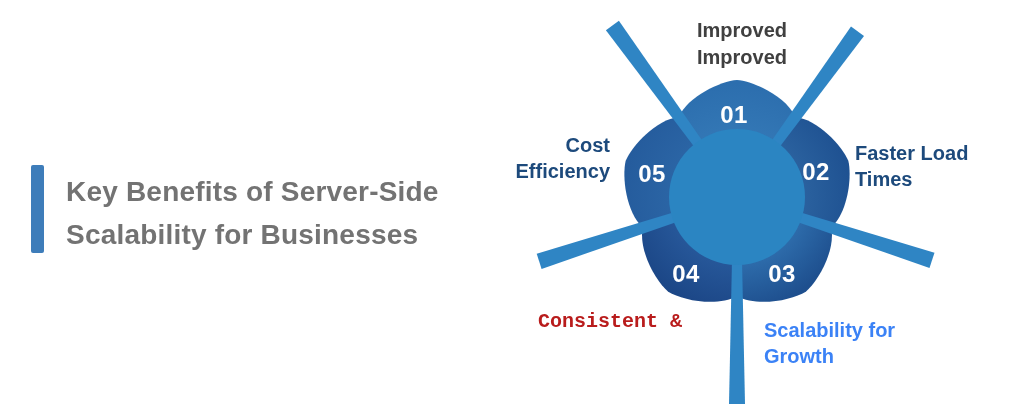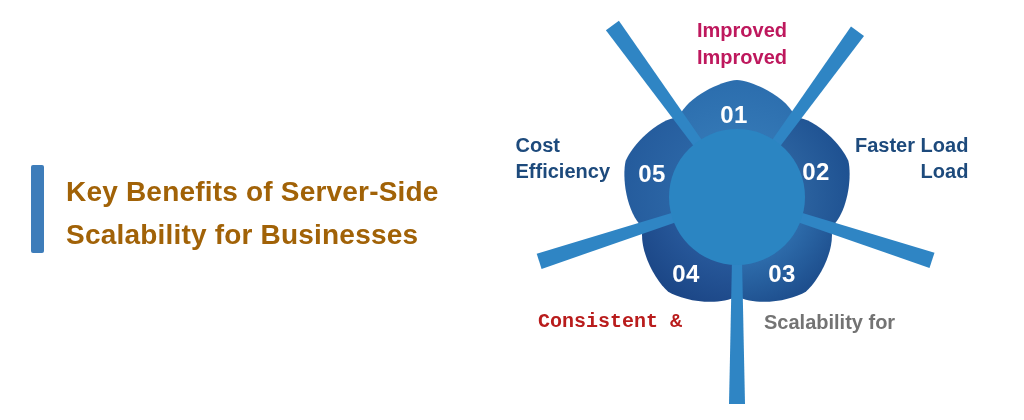--- a/index.html
+++ b/index.html
@@ -50,41 +50,41 @@
   .benefit-label {
     position: absolute;
     font-size: 20px;
     line-height: 26px;
     font-weight: 700;
     color: #1D4A7C;
     white-space: nowrap;
   }
   .benefit-label span { display: block; }
   .lbl-center { text-align: center; }
-  .lbl-left   { text-align: right; }
-  .lbl-right  { text-align: left; margin-left: 24px; }
+  .lbl-left   { text-align: left; margin-top: 8px; }
+  .lbl-right  { text-align: right; margin-left: 24px; }
   #label-improved    { left: 642px; top: 17px;  width: 200px; line-height: 27px; }
   #label-faster      { left: 855px; top: 132px; }
   #label-cost        { right: 414px; top: 132px; }
   #label-consistent  { right: 342px; top: 309px; }
   #label-scalability { left: 764px; top: 309px; }
   .petal-number {
     font-family: "Liberation Sans", sans-serif;
     font-weight: 700;
     font-size: 24px;
     letter-spacing: 0.5px;
   }
 </style>
 </head>
 <body>
 
 <div id="stage">
 
   <div class="accent-bar" style="background-color: rgb(62, 125, 186);"></div>
-  <div class="main-title" style="color: #a16207;">
+  <div class="main-title" style="color: #737373;">
     <span>Key Benefits of Server-Side</span>
     <span>Scalability for Businesses</span>
   </div>
 
   <svg id="flower-svg" viewBox="0 0 1024 420">
     <defs>
       <radialGradient id="pg1" gradientUnits="userSpaceOnUse" cx="737" cy="197" r="117">
         <stop offset="0.55" stop-color="#3377B5"></stop>
         <stop offset="0.97" stop-color="#2C6EAE"></stop>
       </radialGradient>
@@ -120,32 +120,33 @@
 
     <circle cx="737" cy="197" r="68" fill="#2B85C2"></circle>
 
     <text class="petal-number" x="734" y="123" text-anchor="middle" fill="#FFFFFF">01</text>
     <text class="petal-number" x="816" y="180" text-anchor="middle" fill="#FFFFFF">02</text>
     <text class="petal-number" x="782" y="282" text-anchor="middle" fill="#FFFFFF">03</text>
     <text class="petal-number" x="686" y="282" text-anchor="middle" fill="#FFFFFF">04</text>
     <text class="petal-number" x="652" y="182" text-anchor="middle" fill="#FFFFFF">05</text>
   </svg>
 
-  <div id="label-improved" class="benefit-label lbl-center" style="color: #be185d;">
+  <div id="label-improved" class="benefit-label lbl-center" style="color: #404040;">
     <span>Improved</span>
     <span>Improved</span>
   </div>
 
   <div id="label-faster" class="benefit-label lbl-left" style="color: rgb(29, 74, 124);">
     <span>Faster Load</span>
-    <span>Load</span>
+    <span>Times</span>
   </div>
 
-  <div id="label-scalability" class="benefit-label lbl-left" style="color: #737373;">
+  <div id="label-scalability" class="benefit-label lbl-left" style="color: #3b82f6;">
     <span>Scalability for</span>
+    <span>Growth</span>
   </div>
 
   <div id="label-consistent" class="benefit-label lbl-right" style="color: #b91c1c; font-family: Liberation Mono, monospace;">
     <span>Consistent &amp;</span>
   </div>
 
   <div id="label-cost" class="benefit-label lbl-right" style="color: rgb(29, 74, 124);">
     <span>Cost</span>
     <span>Efficiency</span>
   </div>

